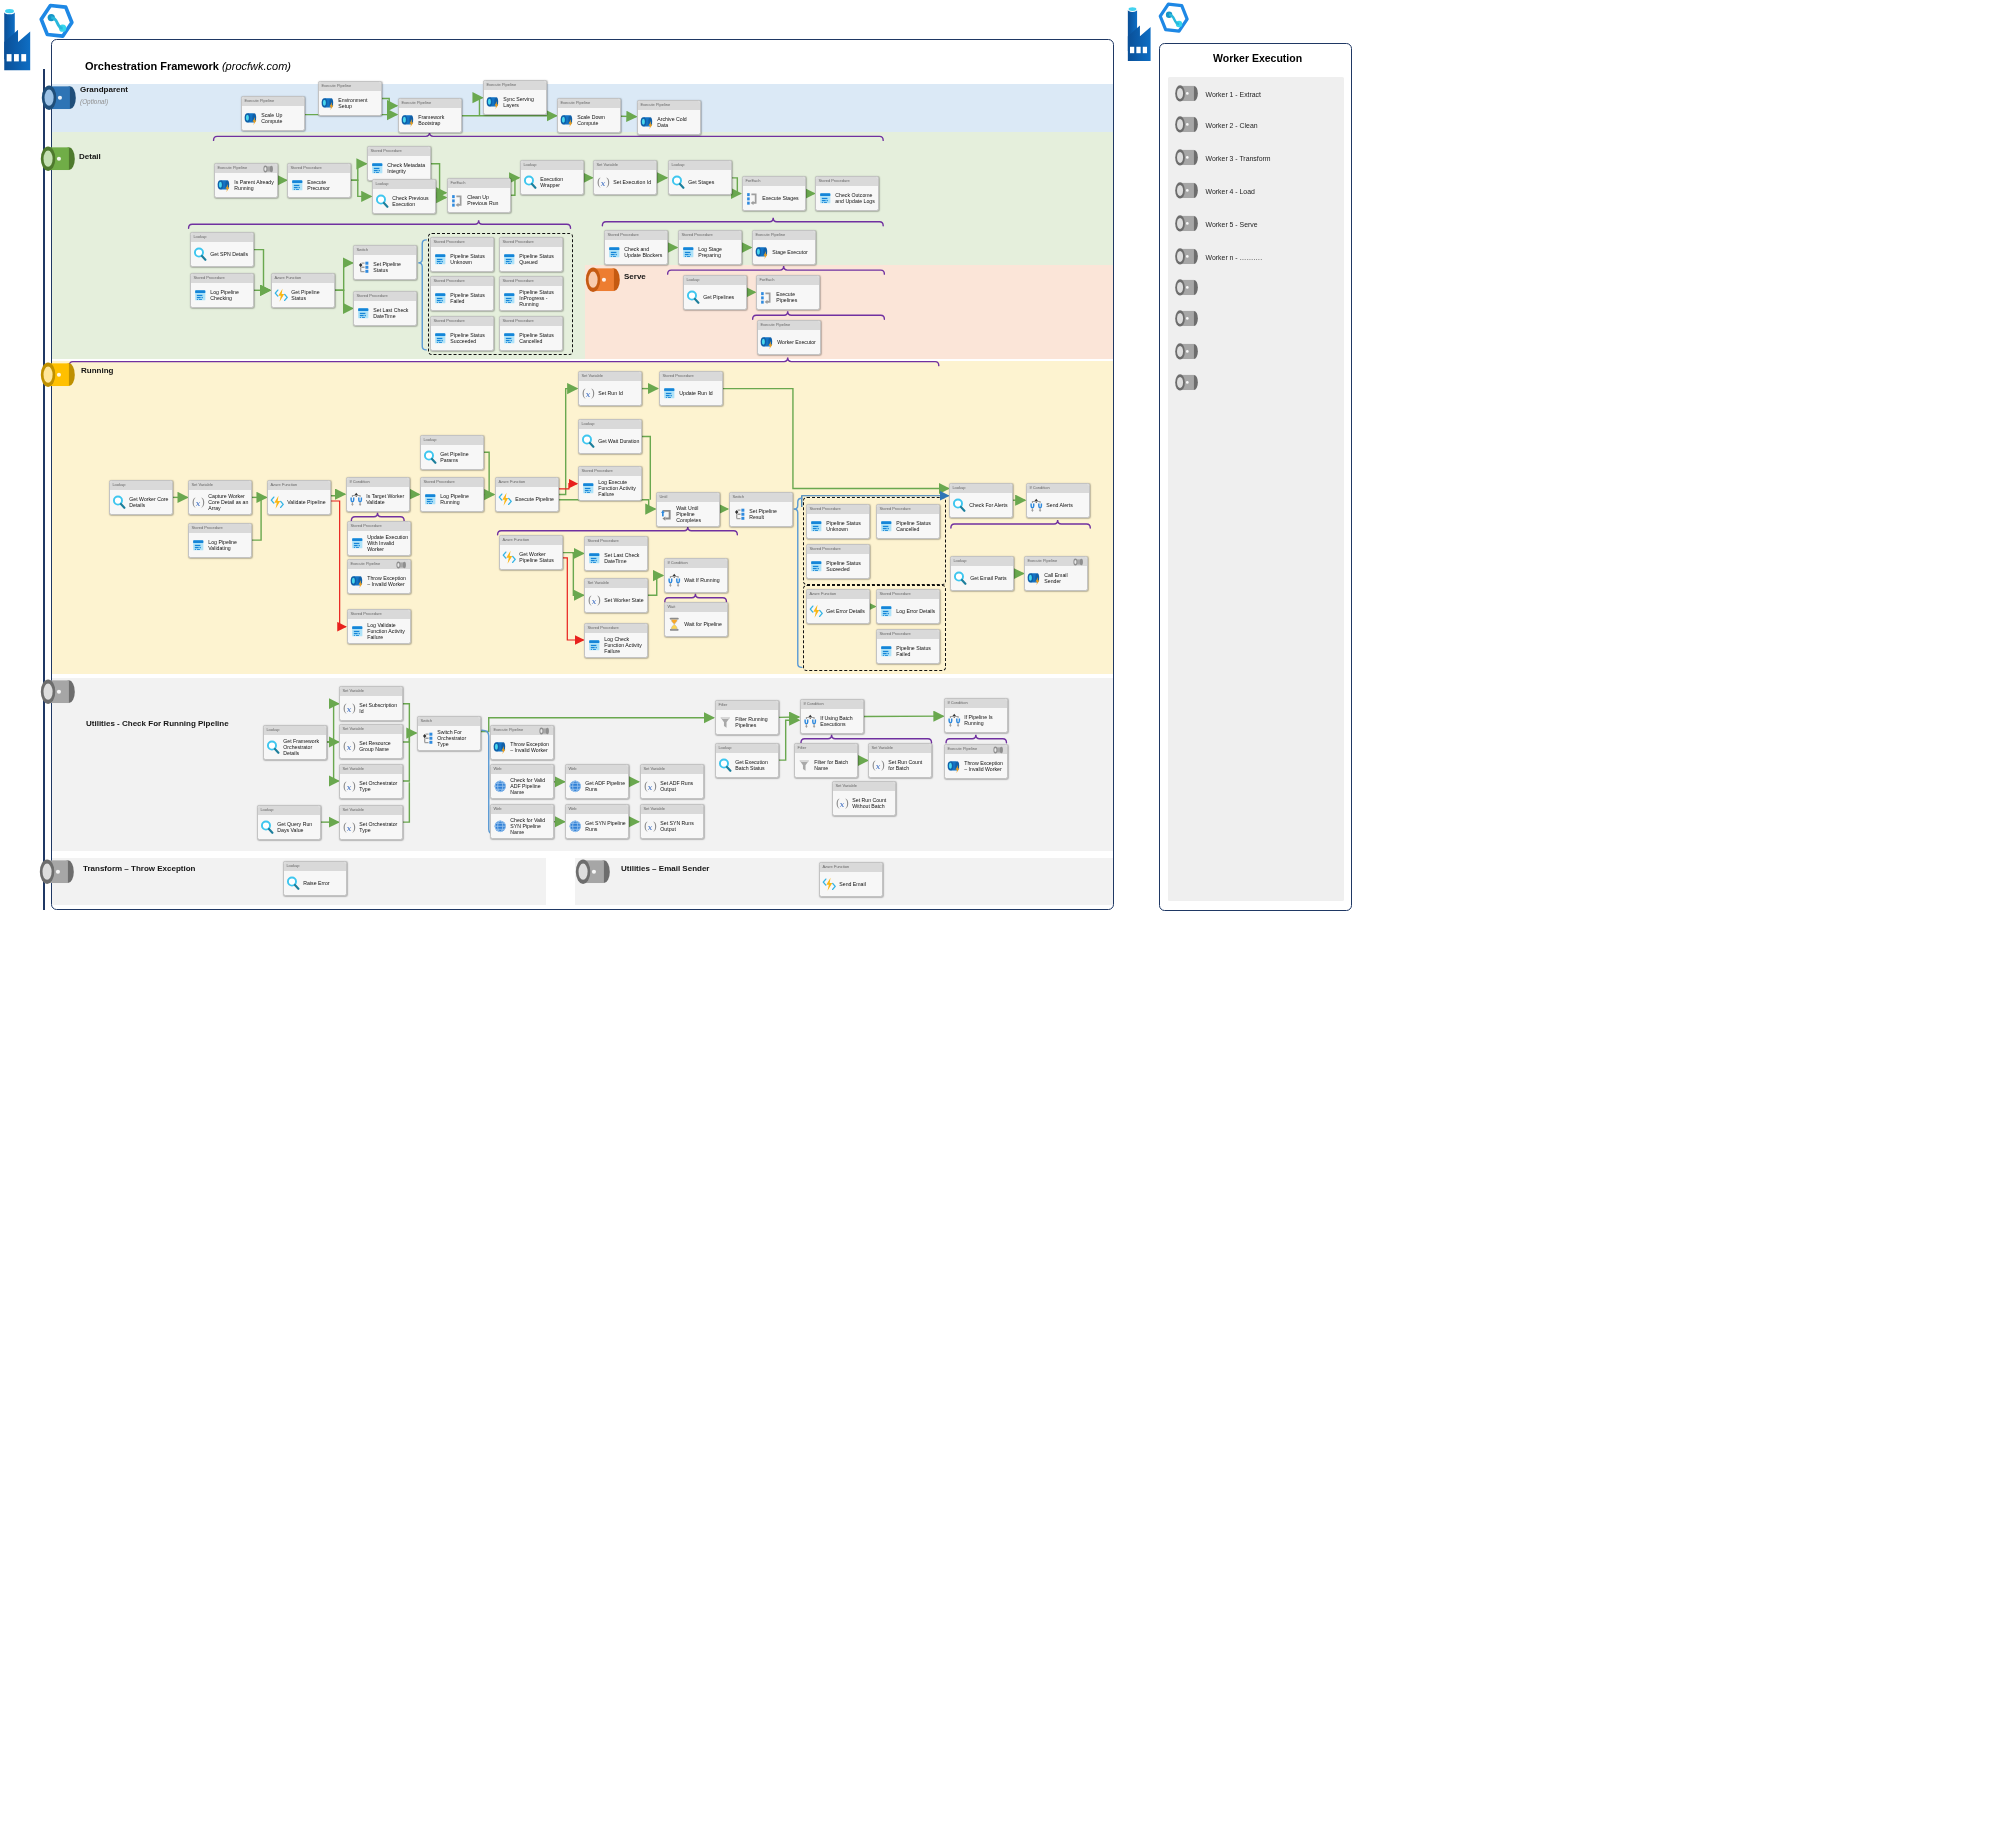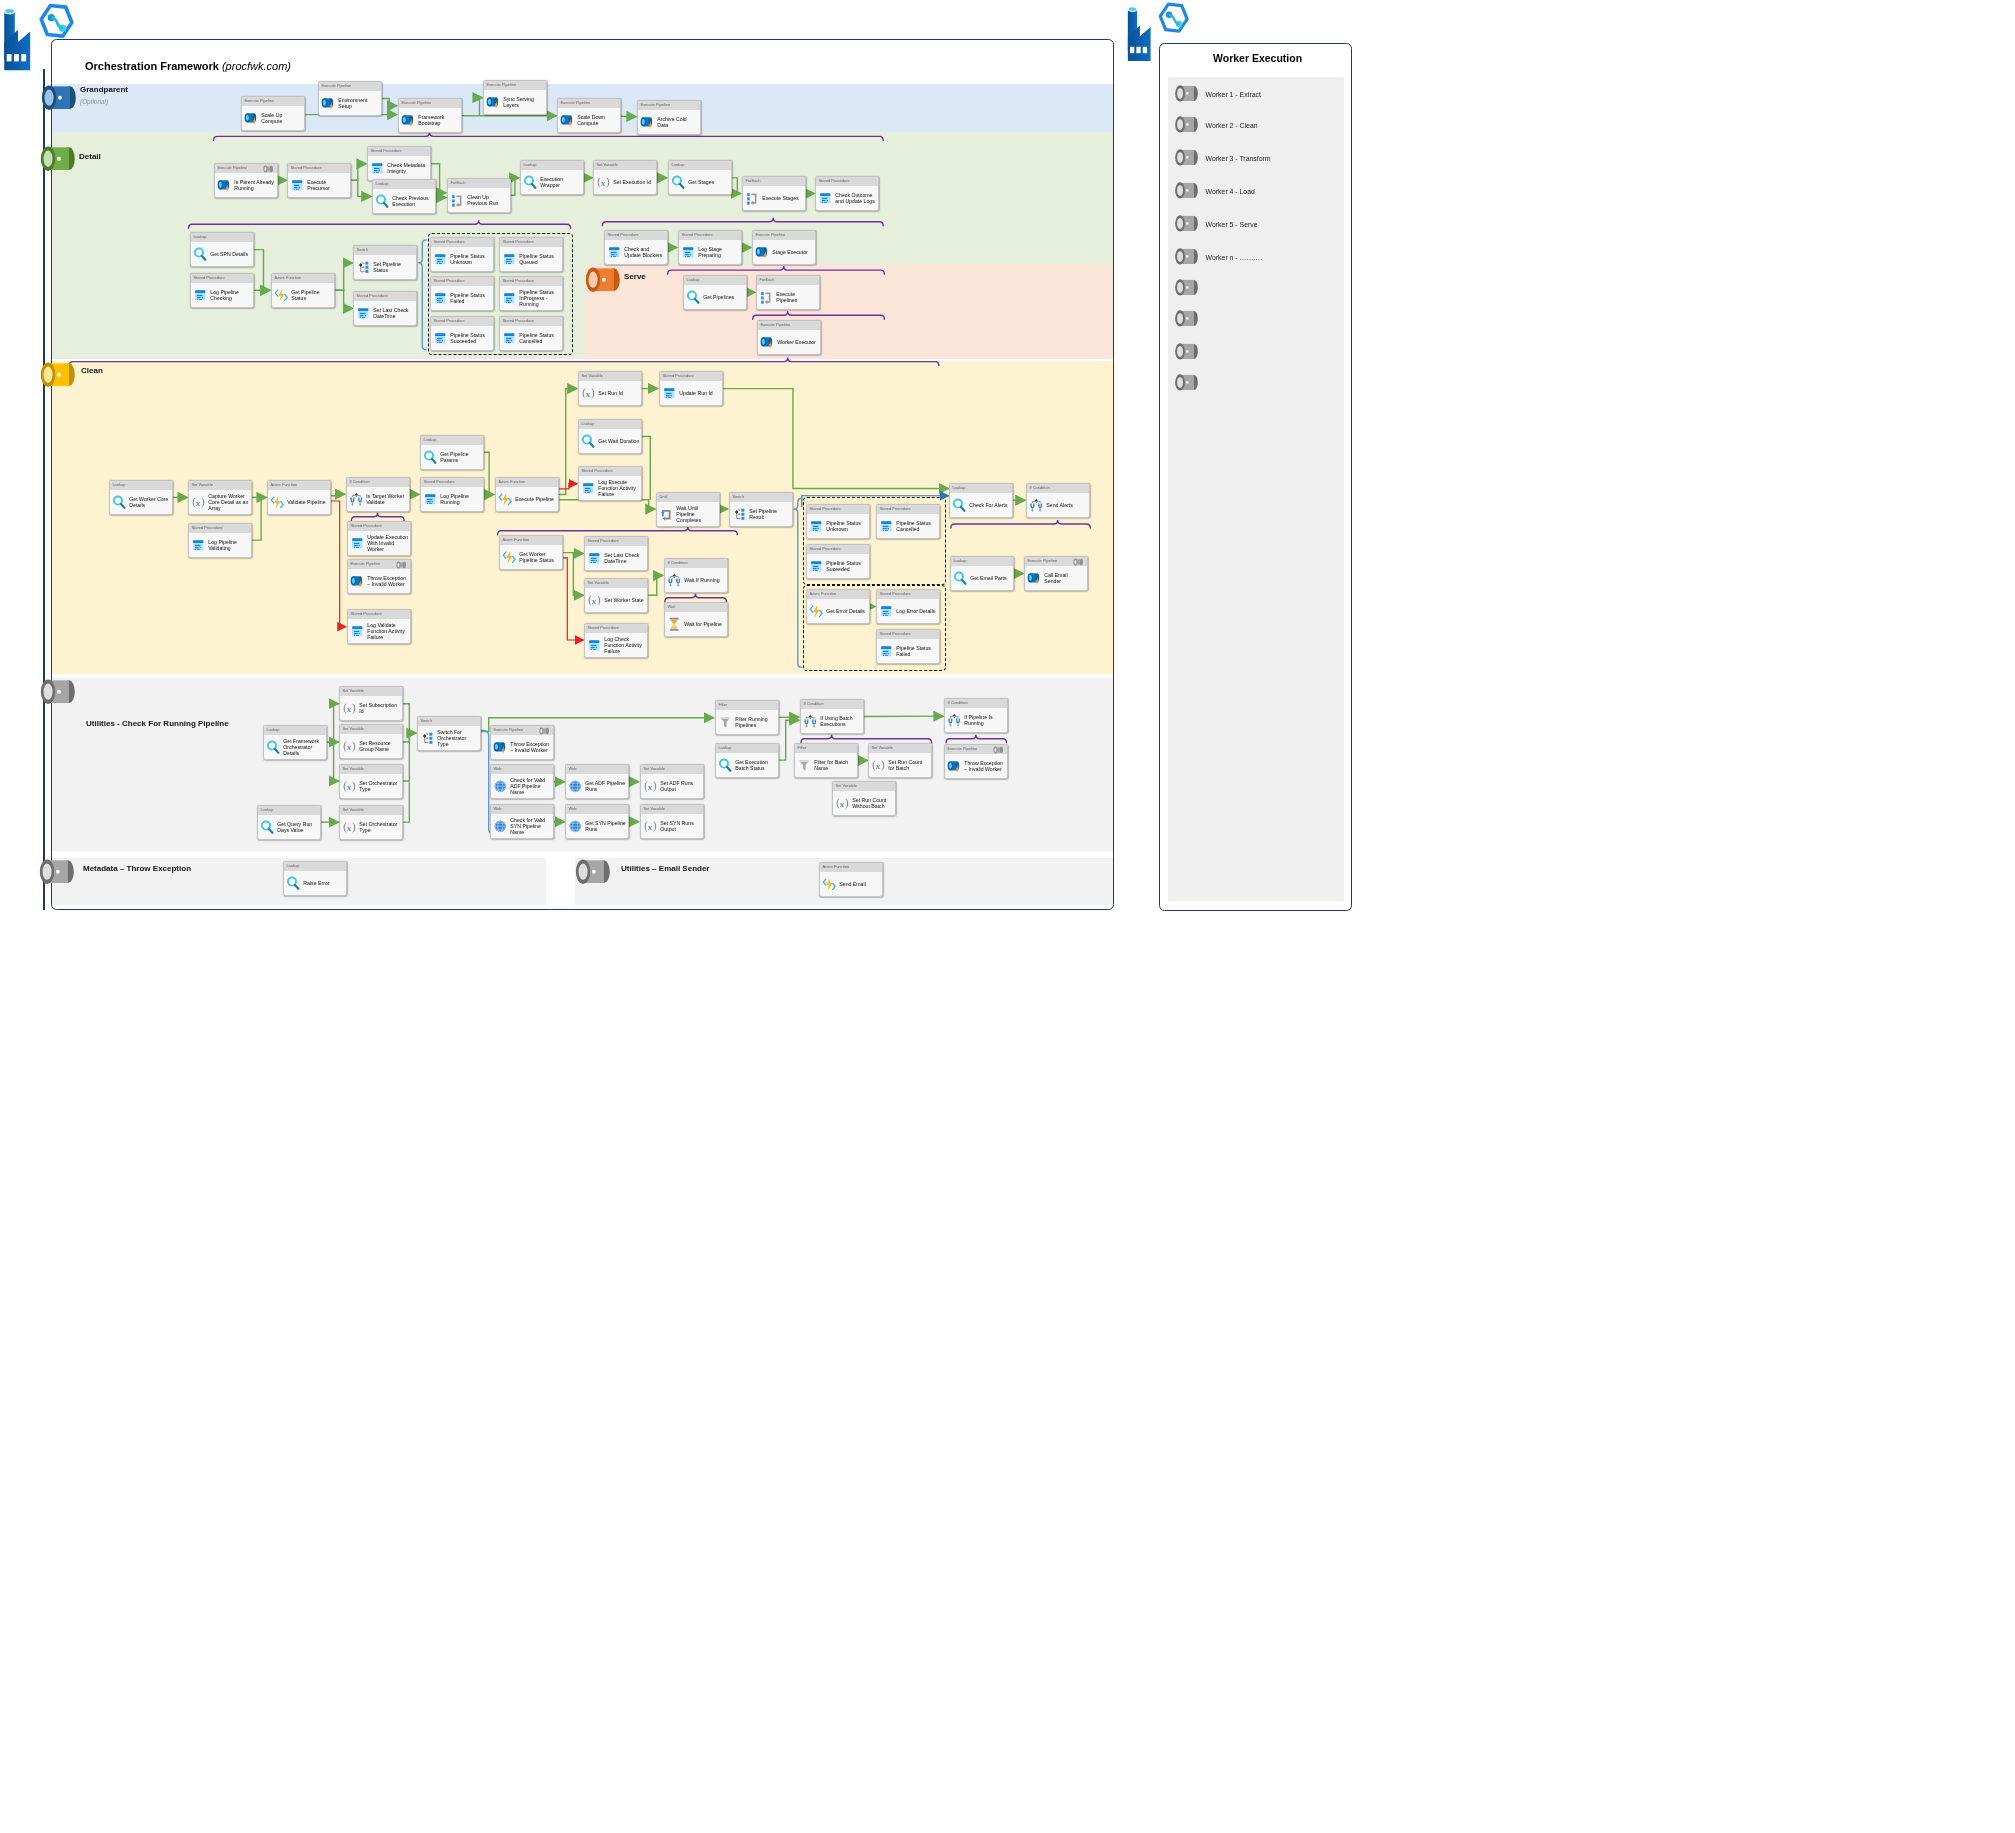--- a/index.html
+++ b/index.html
@@ -207,39 +207,39 @@
       </svg></div>
     <div class="bandlabel" style="left: 624px; top: 272px;">Serve</div>
     <div class="band" style="left: 52px; top: 361px; width: 1061px; height: 313px; background: rgb(253, 243, 208); z-index: 1;"></div>
     <div class="pipeicon" style="left: 39px; top: 362px; width: 39px; height: 25px;"><svg viewBox="0 0 86 56">
         <ellipse cx="66" cy="28" rx="13" ry="25" fill="#bf9000"></ellipse>
         <rect x="20" y="3" width="46" height="50" fill="#ffc000"></rect>
         <ellipse cx="20" cy="28" rx="16" ry="27" fill="#bf9000"></ellipse>
         <ellipse cx="20" cy="28" rx="10" ry="18" fill="#ffe699"></ellipse>
         <circle cx="44" cy="28" r="4.5" fill="#ffffff" opacity="0.9"></circle>
       </svg></div>
-    <div class="bandlabel" style="left: 81px; top: 366px;">Clean</div>
+    <div class="bandlabel" style="left: 81px; top: 366px;">Running</div>
     <div class="band" style="left: 52px; top: 678px; width: 1061px; height: 173px; background: rgb(242, 242, 242); z-index: 1;"></div>
     <div class="pipeicon" style="left: 39px; top: 679px; width: 39px; height: 25px;"><svg viewBox="0 0 86 56">
         <ellipse cx="66" cy="28" rx="13" ry="25" fill="#6d6d6d"></ellipse>
         <rect x="20" y="3" width="46" height="50" fill="#a6a6a6"></rect>
         <ellipse cx="20" cy="28" rx="16" ry="27" fill="#6d6d6d"></ellipse>
         <ellipse cx="20" cy="28" rx="10" ry="18" fill="#dedede"></ellipse>
         <circle cx="44" cy="28" r="4.5" fill="#ffffff" opacity="0.9"></circle>
       </svg></div>
     <div class="bandlabel" style="left: 86px; top: 719px;">Utilities - Check For Running Pipeline</div>
     <div class="band" style="left: 52px; top: 858px; width: 494px; height: 47px; background: rgb(242, 242, 242); z-index: 1;"></div>
     <div class="pipeicon" style="left: 38px; top: 859px; width: 39px; height: 25px;"><svg viewBox="0 0 86 56">
         <ellipse cx="66" cy="28" rx="13" ry="25" fill="#6d6d6d"></ellipse>
         <rect x="20" y="3" width="46" height="50" fill="#a6a6a6"></rect>
         <ellipse cx="20" cy="28" rx="16" ry="27" fill="#6d6d6d"></ellipse>
         <ellipse cx="20" cy="28" rx="10" ry="18" fill="#dedede"></ellipse>
         <circle cx="44" cy="28" r="4.5" fill="#ffffff" opacity="0.9"></circle>
       </svg></div>
-    <div class="bandlabel" style="left: 83px; top: 864px;">Metadata – Throw Exception</div>
+    <div class="bandlabel" style="left: 83px; top: 864px;">Transform – Throw Exception</div>
     <div class="band" style="left: 575px; top: 858px; width: 538px; height: 47px; background: rgb(242, 242, 242); z-index: 1;"></div>
     <div class="pipeicon" style="left: 574px; top: 859px; width: 39px; height: 25px;"><svg viewBox="0 0 86 56">
         <ellipse cx="66" cy="28" rx="13" ry="25" fill="#6d6d6d"></ellipse>
         <rect x="20" y="3" width="46" height="50" fill="#a6a6a6"></rect>
         <ellipse cx="20" cy="28" rx="16" ry="27" fill="#6d6d6d"></ellipse>
         <ellipse cx="20" cy="28" rx="10" ry="18" fill="#dedede"></ellipse>
         <circle cx="44" cy="28" r="4.5" fill="#ffffff" opacity="0.9"></circle>
       </svg></div>
     <div class="bandlabel" style="left: 621px; top: 864px;">Utilities – Email Sender</div>
     <div class="dashed" style="left: 428px; top: 233px; width: 143px; height: 120px;"></div>

